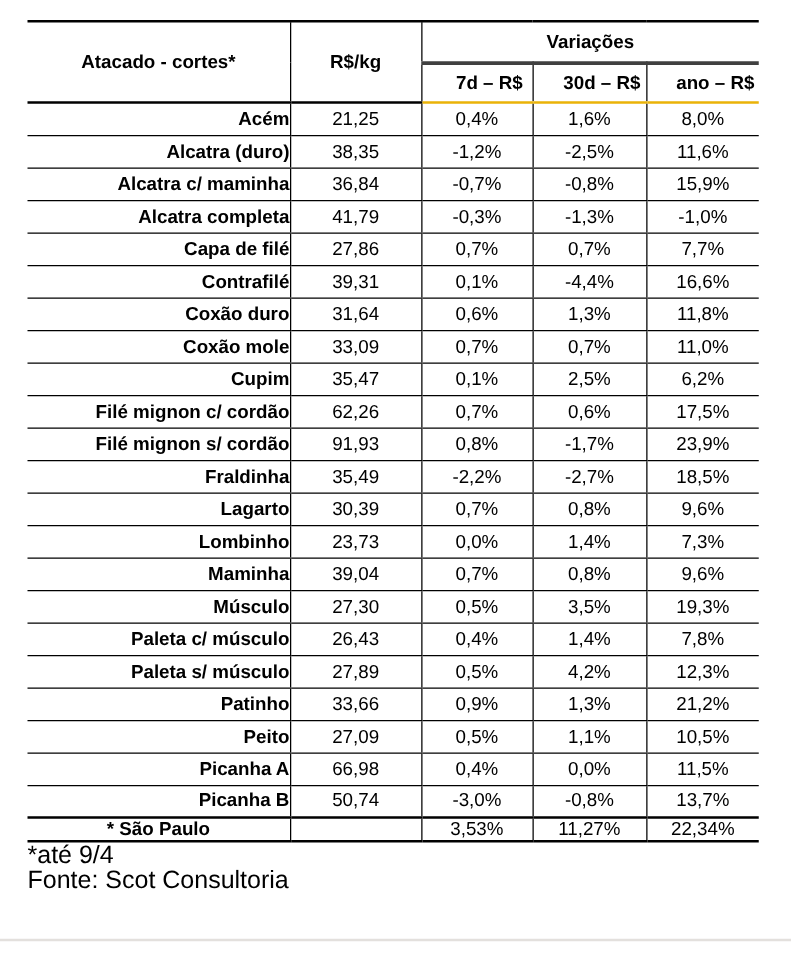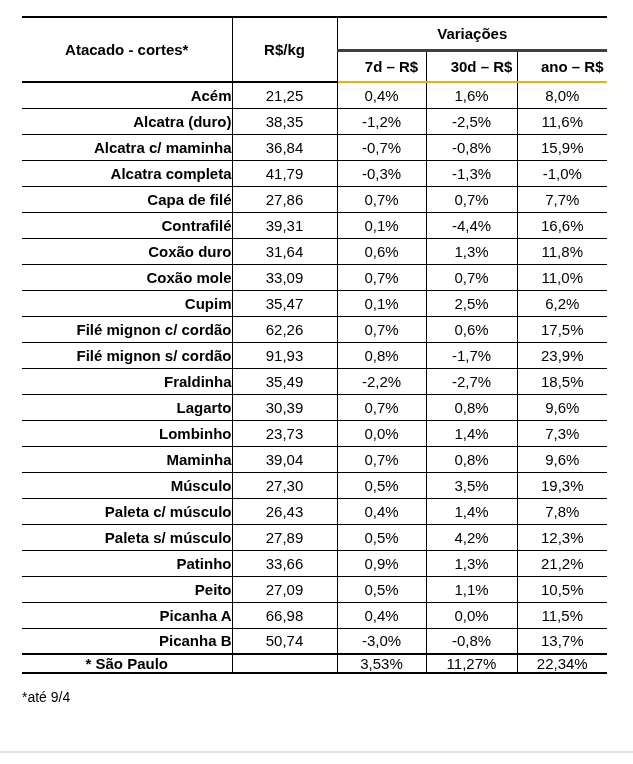--- a/index.html
+++ b/index.html
@@ -50,22 +50,22 @@
   tr.summary-row td {
     height: 16px;
     border-top: 2px solid #000;
     border-bottom: 2px solid #000;
   }
   tr.summary-row td.summary-label {
     font-weight: bold;
     text-align: center;
   }
   .footnotes {
-    margin-top: 13px;
-    font-size: 14px;
+    margin-top: 0;
+    font-size: 20px;
     line-height: 20px;
     color: #000;
   }
   .bottom-rule {
     position: absolute;
     left: 0;
     top: 751px;
     width: 633px;
     height: 2px;
     background: #e3e0dd;
@@ -258,16 +258,17 @@
         <td class="bl"></td>
         <td class="bl">3,53%</td>
         <td class="bl">11,27%</td>
         <td class="bl">22,34%</td>
       </tr>
     </tfoot>
   </table>
 
   <div class="footnotes">
     <div>*até 9/4</div>
+    <div>Fonte: Scot Consultoria</div>
   </div>
 </div>
 
 <div class="bottom-rule"></div>
 
 </body></html>

